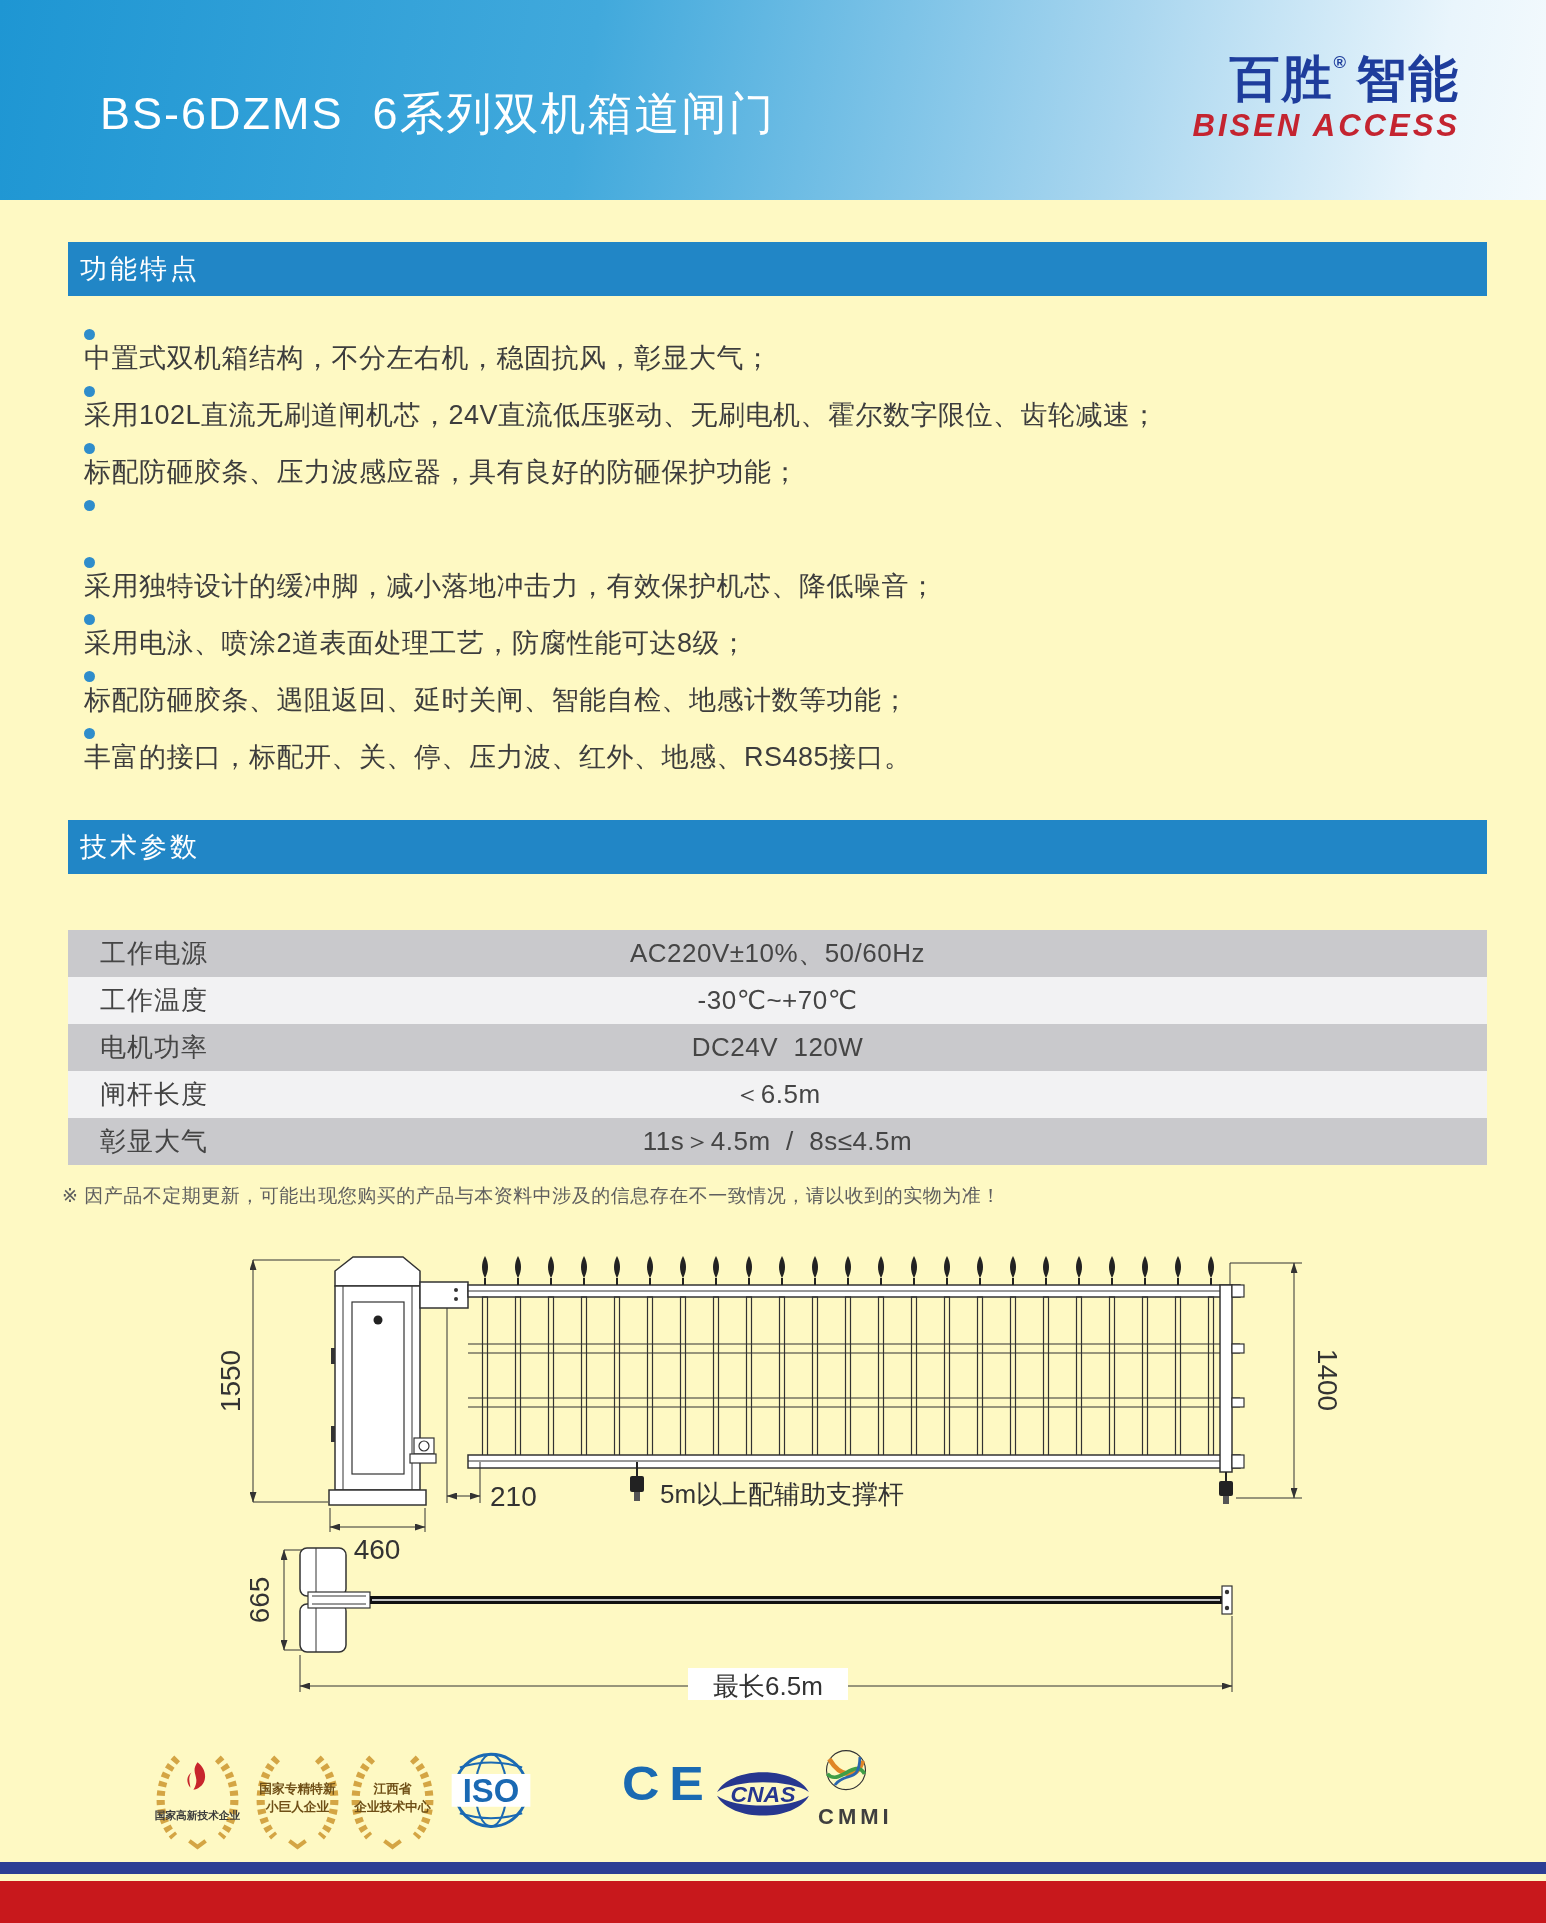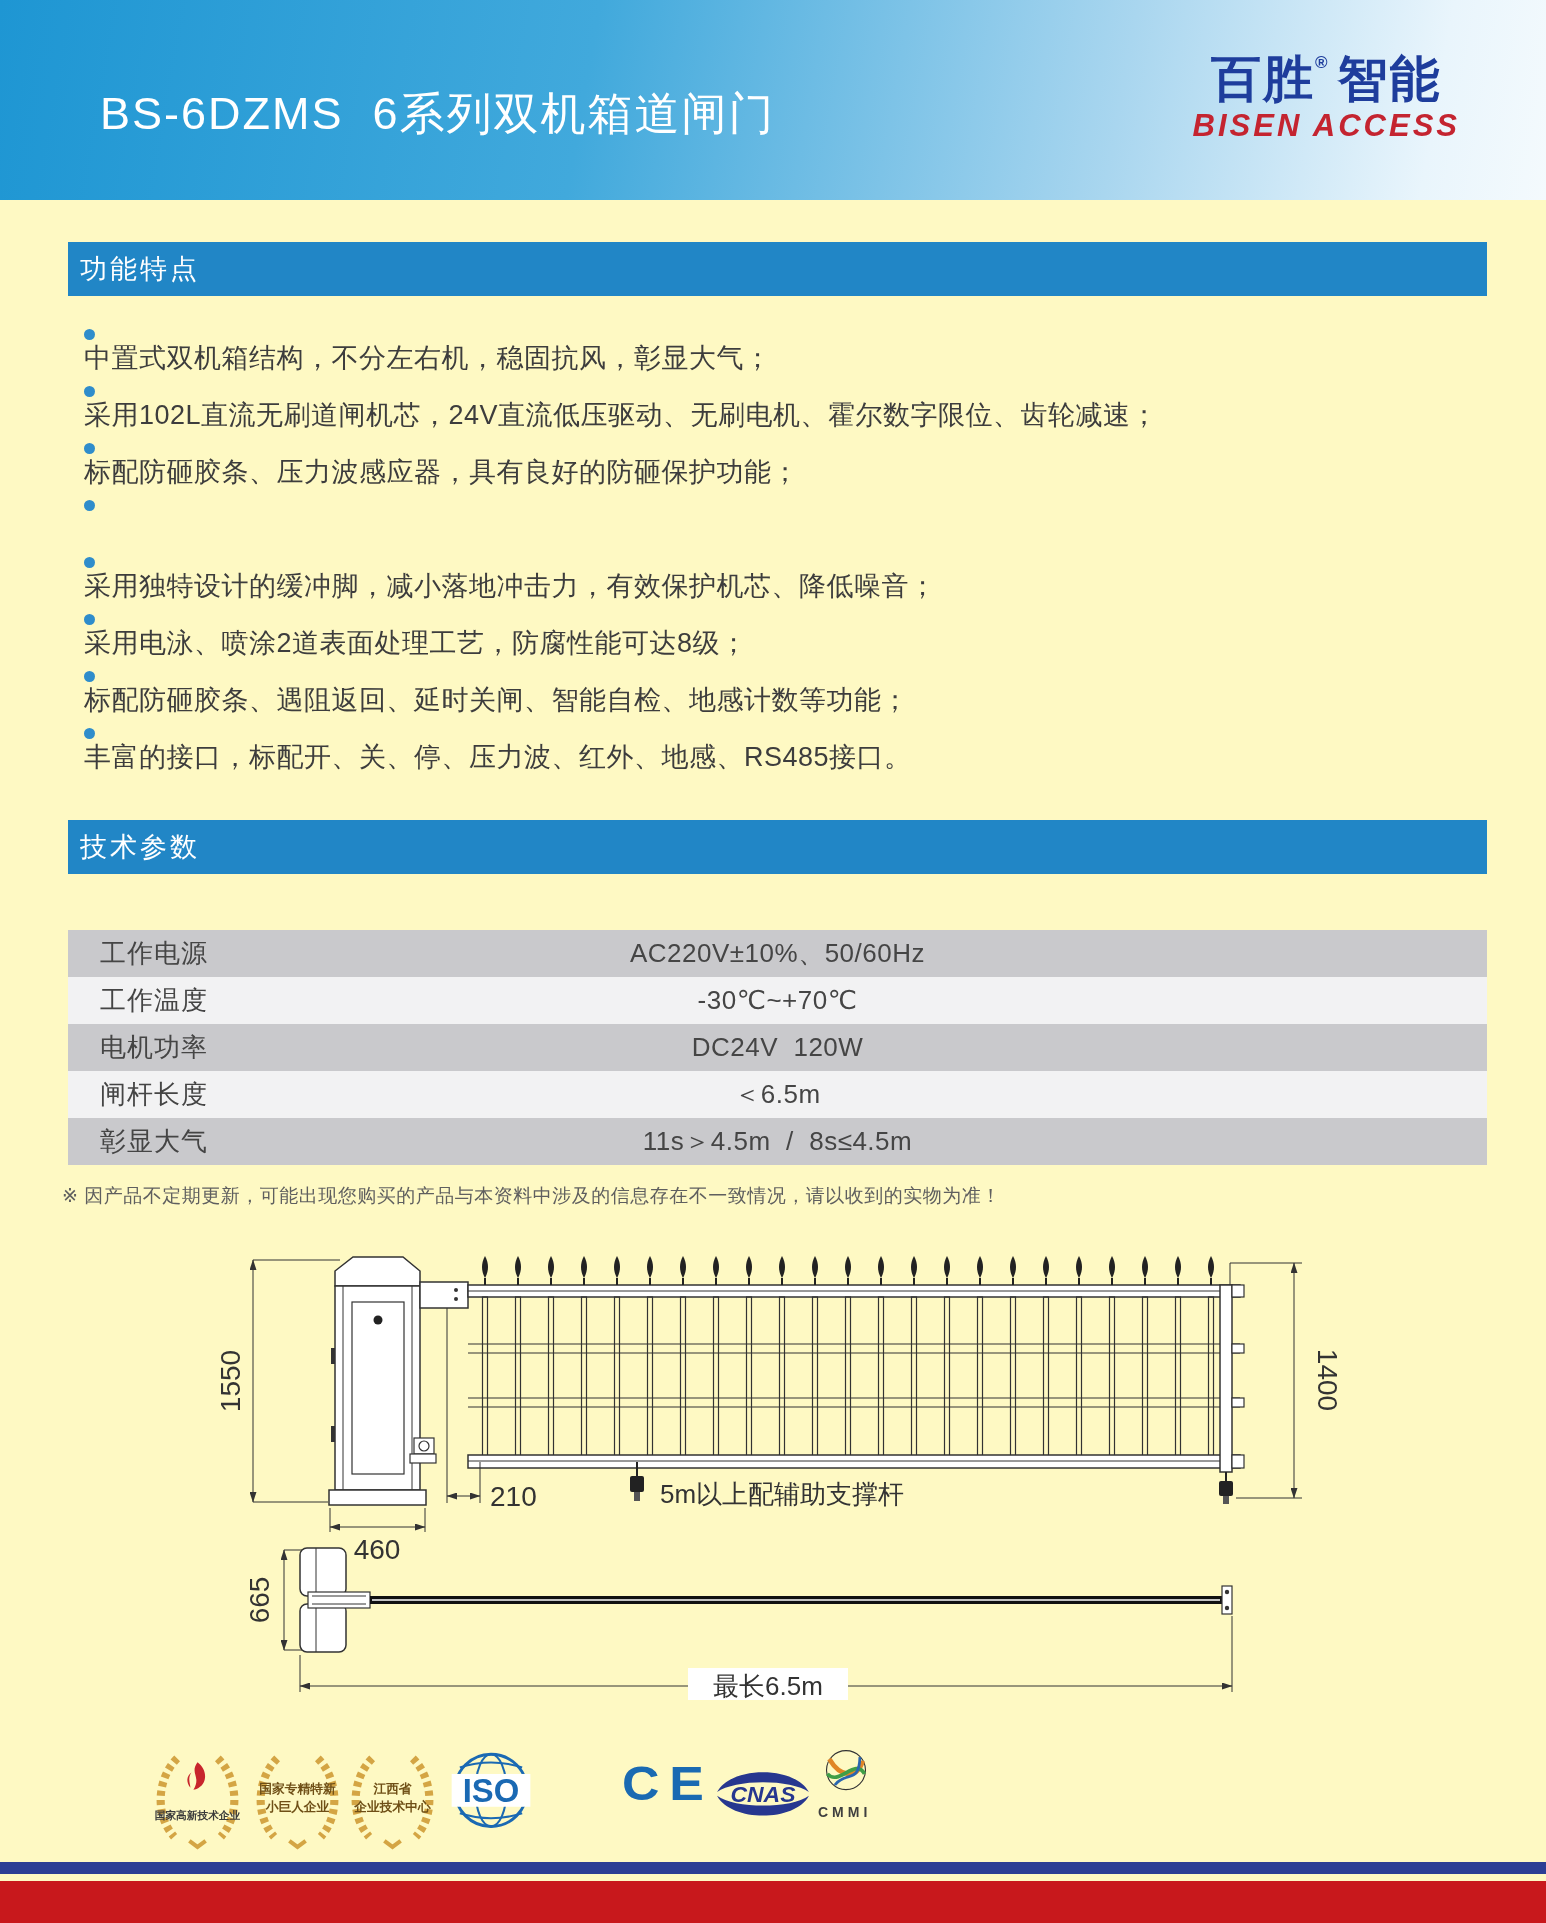--- a/index.html
+++ b/index.html
@@ -10,21 +10,21 @@
   }
   
   .header {
     position:absolute; left:0; top:0; width:1546px; height:200px;
     background:linear-gradient(100deg,#1e96d3 0%,#41a9dc 38%,#a9d6ef 72%,#e9f5fc 92%,#f4fafd 100%);
   }
   .page-title {
     position:absolute; left:100px; top:84px; color:#ffffff;
     font-size:45px; font-weight:500; letter-spacing:2px; white-space:pre;
   }
-  .logo { position:absolute; right:86px; top:54px; text-align:center; line-height:1; }
+  .logo { position:absolute; right:86px; top:54px; text-align:right; line-height:1; }
   .logo-cn { color:#1e3d9c; font-weight:bold; font-size:50px; letter-spacing:2px; }
   .logo-cn .reg { font-size:17px; vertical-align:28px; font-weight:bold; }
   .logo-cn .cn2 { margin-left:8px; }
   .logo-en {
     margin-top:6px; color:#c42430; font-weight:bold; font-style:italic;
     font-size:31px; letter-spacing:3px;
   }
   
   .section-bar {
     position:absolute; left:68px; width:1419px; height:54px; background:#2186c6;
@@ -56,21 +56,21 @@
   .dim-text { font-size:28px; fill:#333; font-family:"Liberation Sans","DejaVu Sans",sans-serif; }
   .note-text { font-size:26px; fill:#333; font-family:"Liberation Sans","DejaVu Sans",sans-serif; }
   
   .certs { position:absolute; left:0; top:1742px; width:1546px; height:120px; }
   .cert { position:absolute; }
   .cert-ce {
     font-size:48px; font-weight:bold; color:#1a6ab2; letter-spacing:9px;
     transform:scaleX(1.08); transform-origin:left;
   }
   .cmmi-label {
-    margin-top:2px; text-align:left; font-size:14px; font-weight:bold;
+    margin-top:2px; text-align:left; font-size:22px; font-weight:bold;
     color:#3f3f3f; letter-spacing:4px;
   }
   
   .stripe-blue { position:absolute; left:0; top:1862px; width:1546px; height:12px; background:#2c3e94; }
   .stripe-red  { position:absolute; left:0; top:1881px; width:1546px; height:42px; background:#c8181c; }
 </style>
 </head>
 <body>
 
 <div class="page">

